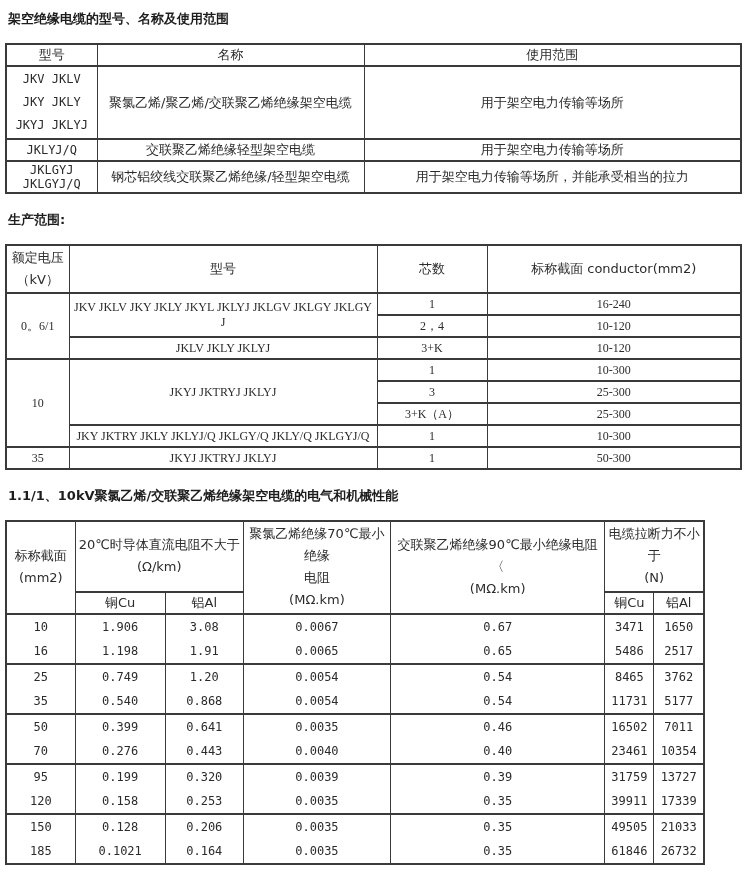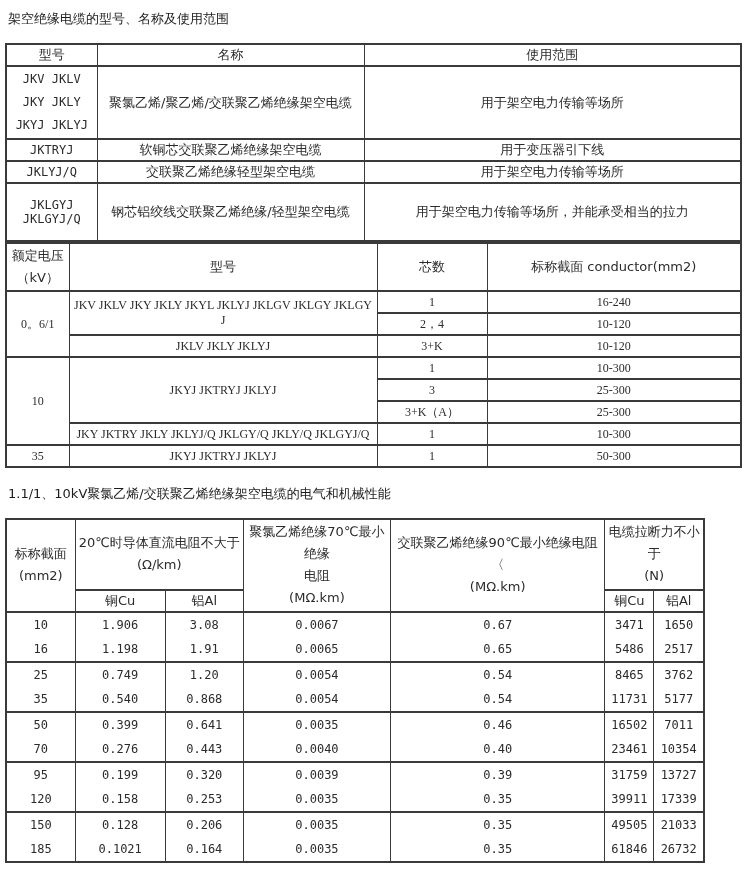--- a/index.html
+++ b/index.html
@@ -4,21 +4,21 @@
 <style>
   html,body { margin:0; padding:0; background:#ffffff; }
   body {
     font-family:"DejaVu Sans","Liberation Sans",sans-serif;
     color:#2b2b2b;
     width:744px;
   }
   .page { padding:10px 0 0 5px; }
   .sec-title {
     font-size:13px;
-    font-weight:normal;
+    font-weight:bold;
     color:#1d1d1d;
     margin:0 0 15px 3px;
   }
   .sec-title.later { margin-top:17px; }
   table {
     border-collapse:collapse;
     table-layout:fixed;
     border:2px solid #3a3a3a;
   }
   td,th {
@@ -106,40 +106,36 @@
         <tr>
           <td>
             <div>JKV JKLV</div>
             <div>JKY JKLY</div>
             <div>JKYJ JKLYJ</div>
           </td>
           <td>聚氯乙烯/聚乙烯/交联聚乙烯绝缘架空电缆</td>
           <td>用于架空电力传输等场所</td>
         </tr>
         <tr>
-          <td>JKTRYJ</td>
-          <td>软铜芯交联聚乙烯绝缘架空电缆</td>
-          <td>用于变压器引下线</td>
-        </tr>
-        <tr>
           <td>JKLYJ/Q</td>
           <td>交联聚乙烯绝缘轻型架空电缆</td>
           <td>用于架空电力传输等场所</td>
         </tr>
         <tr>
           <td>
             <div>JKLGYJ</div>
             <div>JKLGYJ/Q</div>
           </td>
           <td>钢芯铝绞线交联聚乙烯绝缘/轻型架空电缆</td>
           <td>用于架空电力传输等场所，并能承受相当的拉力</td>
         </tr>
       </tbody>
   </table>
 
+  <div class="sec-title later">生产范围:</div>
 
   <table id="t2">
     <colgroup>
       <col style="width:63px">
         <col style="width:308px">
         <col style="width:110px">
         <col style="width:254px">
     </colgroup>
     <thead>
       <tr>

